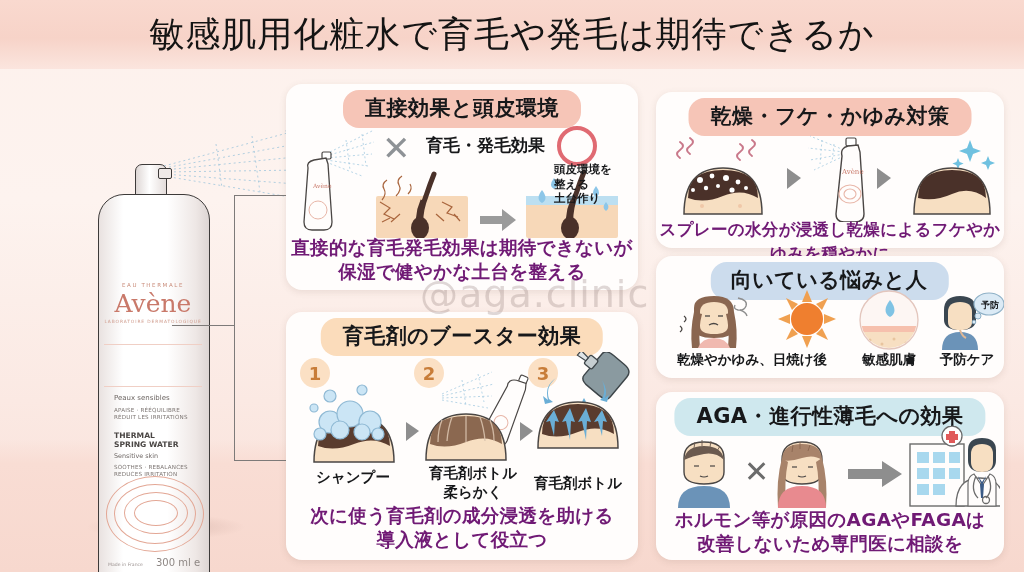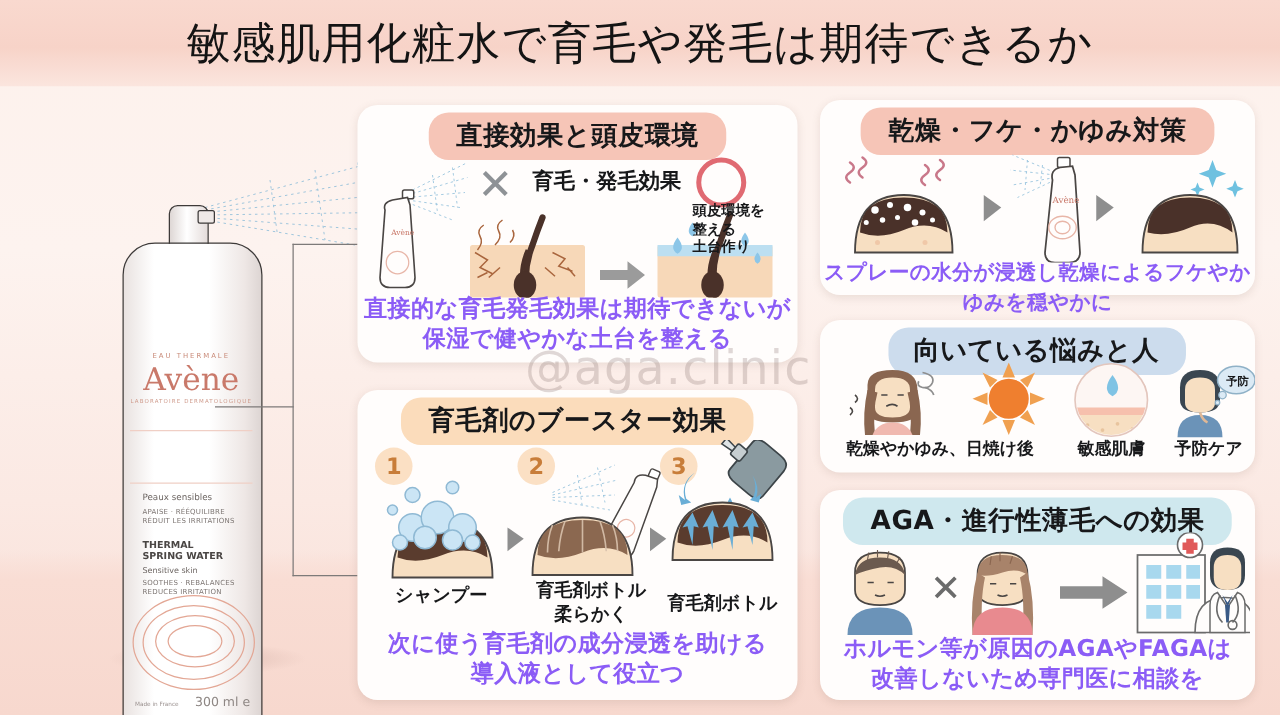--- a/index.html
+++ b/index.html
@@ -55,21 +55,21 @@
   
   .conn{position:absolute;background:#7d7a79;}
 
   
   .card{position:absolute;background:#fffdfc;border-radius:16px;
     box-shadow:0 2px 7px rgba(120,90,80,.14);}
   .pill{position:absolute;left:50%;transform:translateX(-50%);
     border-radius:16px;font-size:21px;font-weight:bold;color:#17181a;
     padding:4px 22px 6px;white-space:nowrap;letter-spacing:.5px;}
   .cap-main{position:absolute;left:0;width:100%;text-align:center;
-    font-size:18.5px;font-weight:bold;color:#8b5cf6;line-height:24px;letter-spacing:.3px;}
+    font-size:18.5px;font-weight:bold;color:#701a75;line-height:24px;letter-spacing:.3px;}
   .sublabel{position:absolute;text-align:center;font-size:14.5px;font-weight:bold;
     color:#17181a;line-height:19px;}
   .tinylabel{position:absolute;font-size:11.5px;font-weight:bold;color:#17181a;line-height:14.5px;}
 
   
   .skin{position:absolute;background:#f7d8b8;border-radius:2px;}
   .skinmoist{position:absolute;background:#bcdff1;}
   .xmark{position:absolute;color:#8e9296;font-weight:bold;}
   .circmark{position:absolute;border:4px solid #e06a72;border-radius:50%;}
   .stepnum{position:absolute;width:30px;height:30px;border-radius:50%;
@@ -279,21 +279,21 @@
       </g>
       <path d="M32,26 q-12,8 -8,22 l-5,-4 l2,8 l8,-2 l-4,-3 q-4,-12 7,-21 Z" fill="#6aaed6"></path>
       <path d="M78,28 q6,10 3,18 l4,-3 l-2,7 l-7,-2 l3,-3 q3,-8 -1,-17 Z" fill="#6aaed6"></path>
     </svg>
     <div class="sublabel" style="left:236px;top:162px;width:112px;">育毛剤ボトル</div>
 
     <div class="cap-main" style="top:192px;white-space:pre-line;">次に使う育毛剤の成分浸透を助ける
 導入液として役立つ</div>
   </div>
 
-  <div class="card" style="left:656px;top:80px;width:348px;height:156px;">
+  <div class="card" style="left:656px;top:92px;width:348px;height:156px;">
     <div class="pill" style="top:6px;background:#f6c5b7;">乾燥・フケ・かゆみ対策</div>
 
     <svg style="position:absolute;left:12px;top:44px;width:110px;height:80px;">
       <g stroke="#c9788a" stroke-width="2" fill="none" stroke-linecap="round">
         <path d="M12,6 q6,4 0,8 q-6,4 0,8"></path>
           <path d="M22,2 q6,4 0,8 q-6,4 0,8"></path>
         <path d="M72,8 q6,4 0,8 q-6,4 0,8"></path>
           <path d="M84,4 q6,4 0,8 q-6,4 0,8"></path>
       </g>
       <path d="M16,78 Q16,32 55,32 Q94,32 94,78 Z" fill="#f7dfc2" stroke="#4a4644" stroke-width="1.5"></path>

